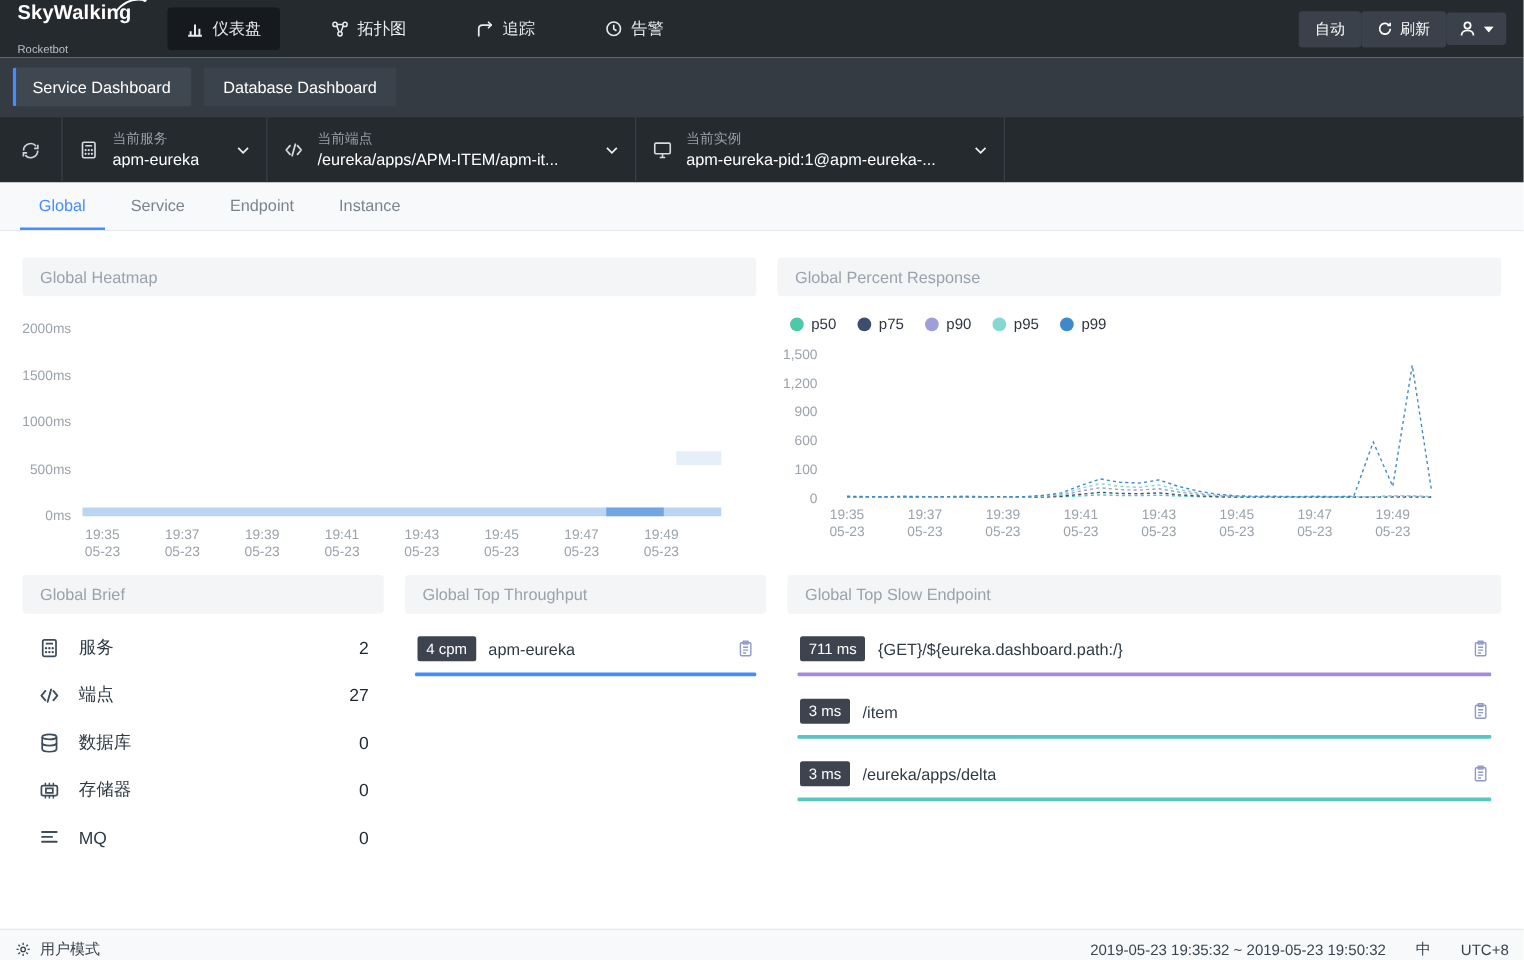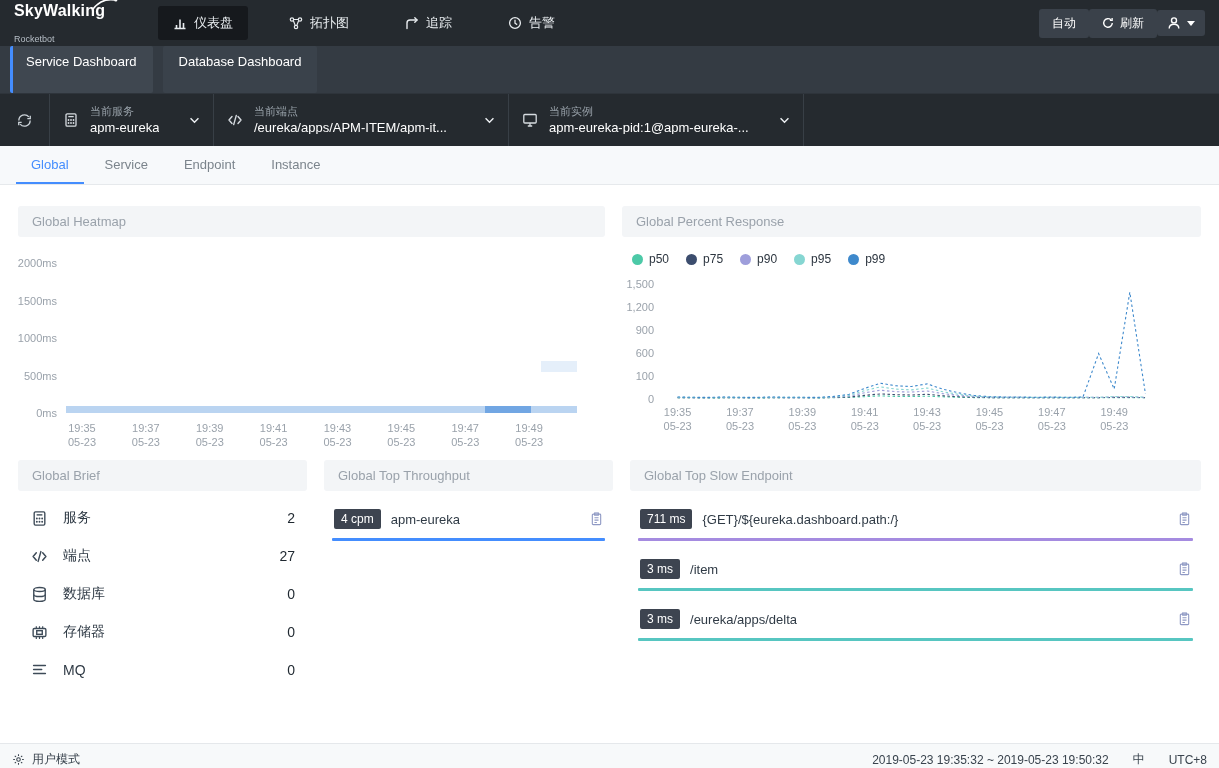--- a/index.html
+++ b/index.html
@@ -6,29 +6,29 @@
   html,body{width:1219px;height:768px}
   body{font-family:"Liberation Sans",sans-serif;background:#fff;display:flex;flex-direction:column;overflow:hidden}
   svg{display:block}
 
   
   .navbar{height:46px;background:#252a2f;display:flex;align-items:center;padding:0 14px;flex:none}
   .logo{position:relative;display:flex;flex-direction:column;line-height:1;color:#fff;min-width:96px}
   .logo-main{font-size:16px;font-weight:bold;letter-spacing:.2px}
   .logo-sub{font-size:9px;color:#b6bec6;margin-top:16px}
   .logo-swoosh{position:absolute;right:-8px;top:-5px}
-  .nav-items{display:flex;margin-left:48px;gap:26px}
+  .nav-items{display:flex;margin-left:24px;gap:26px}
   .nav-item{display:flex;align-items:center;gap:7px;padding:8px 15px;border-radius:3px;color:#e8ecef;font-size:13px;cursor:pointer;white-space:nowrap}
   .nav-item.active{background:#16191d}
   .nav-right{margin-left:auto;display:flex;align-items:center;}
   .nav-btn{background:#3a414a;color:#fff;font-size:12px;padding:6px 13px;border-radius:3px;display:flex;align-items:center;gap:6px;cursor:pointer;white-space:nowrap}
   .user-pill{background:#3a414a;color:#fff;padding:6px 10px;border-radius:3px;display:flex;align-items:center;gap:6px;cursor:pointer}
 
   
-  .dash-tabs{height:47px;background:#343b43;display:flex;padding:0 10px;gap:10px;flex:none}
+  .dash-tabs{height:47px;background:#343b43;display:flex;align-items:center;padding:0 10px;gap:10px;flex:none}
   .dash-tab{font-size:13px;padding:8px 16px;border-radius:2px;cursor:pointer}
   .dash-tab.active{background:#3f4750;color:#fff;border-left:3px solid #448dfe;padding-left:13px}
   .dash-tab.inactive{background:#3a424b;color:#ffffff}
 
   
   .selector-bar{height:53px;background:#252a2f;display:flex;align-items:stretch;flex:none;border-top:1px solid #2e343b}
   .sync-box{width:50px;display:flex;align-items:center;justify-content:center;border-right:1px solid #383f46;color:#ccd3d9;cursor:pointer;flex:none}
   .selector{display:flex;align-items:center;gap:11px;padding:0 13px;border-right:1px solid #383f46;cursor:pointer;color:#fff}
   .selector.s1{width:164px}.selector.s2{width:295px}.selector.s3{width:295px}
   .sel-icon{color:#d6dbe0;display:flex;flex:none}

